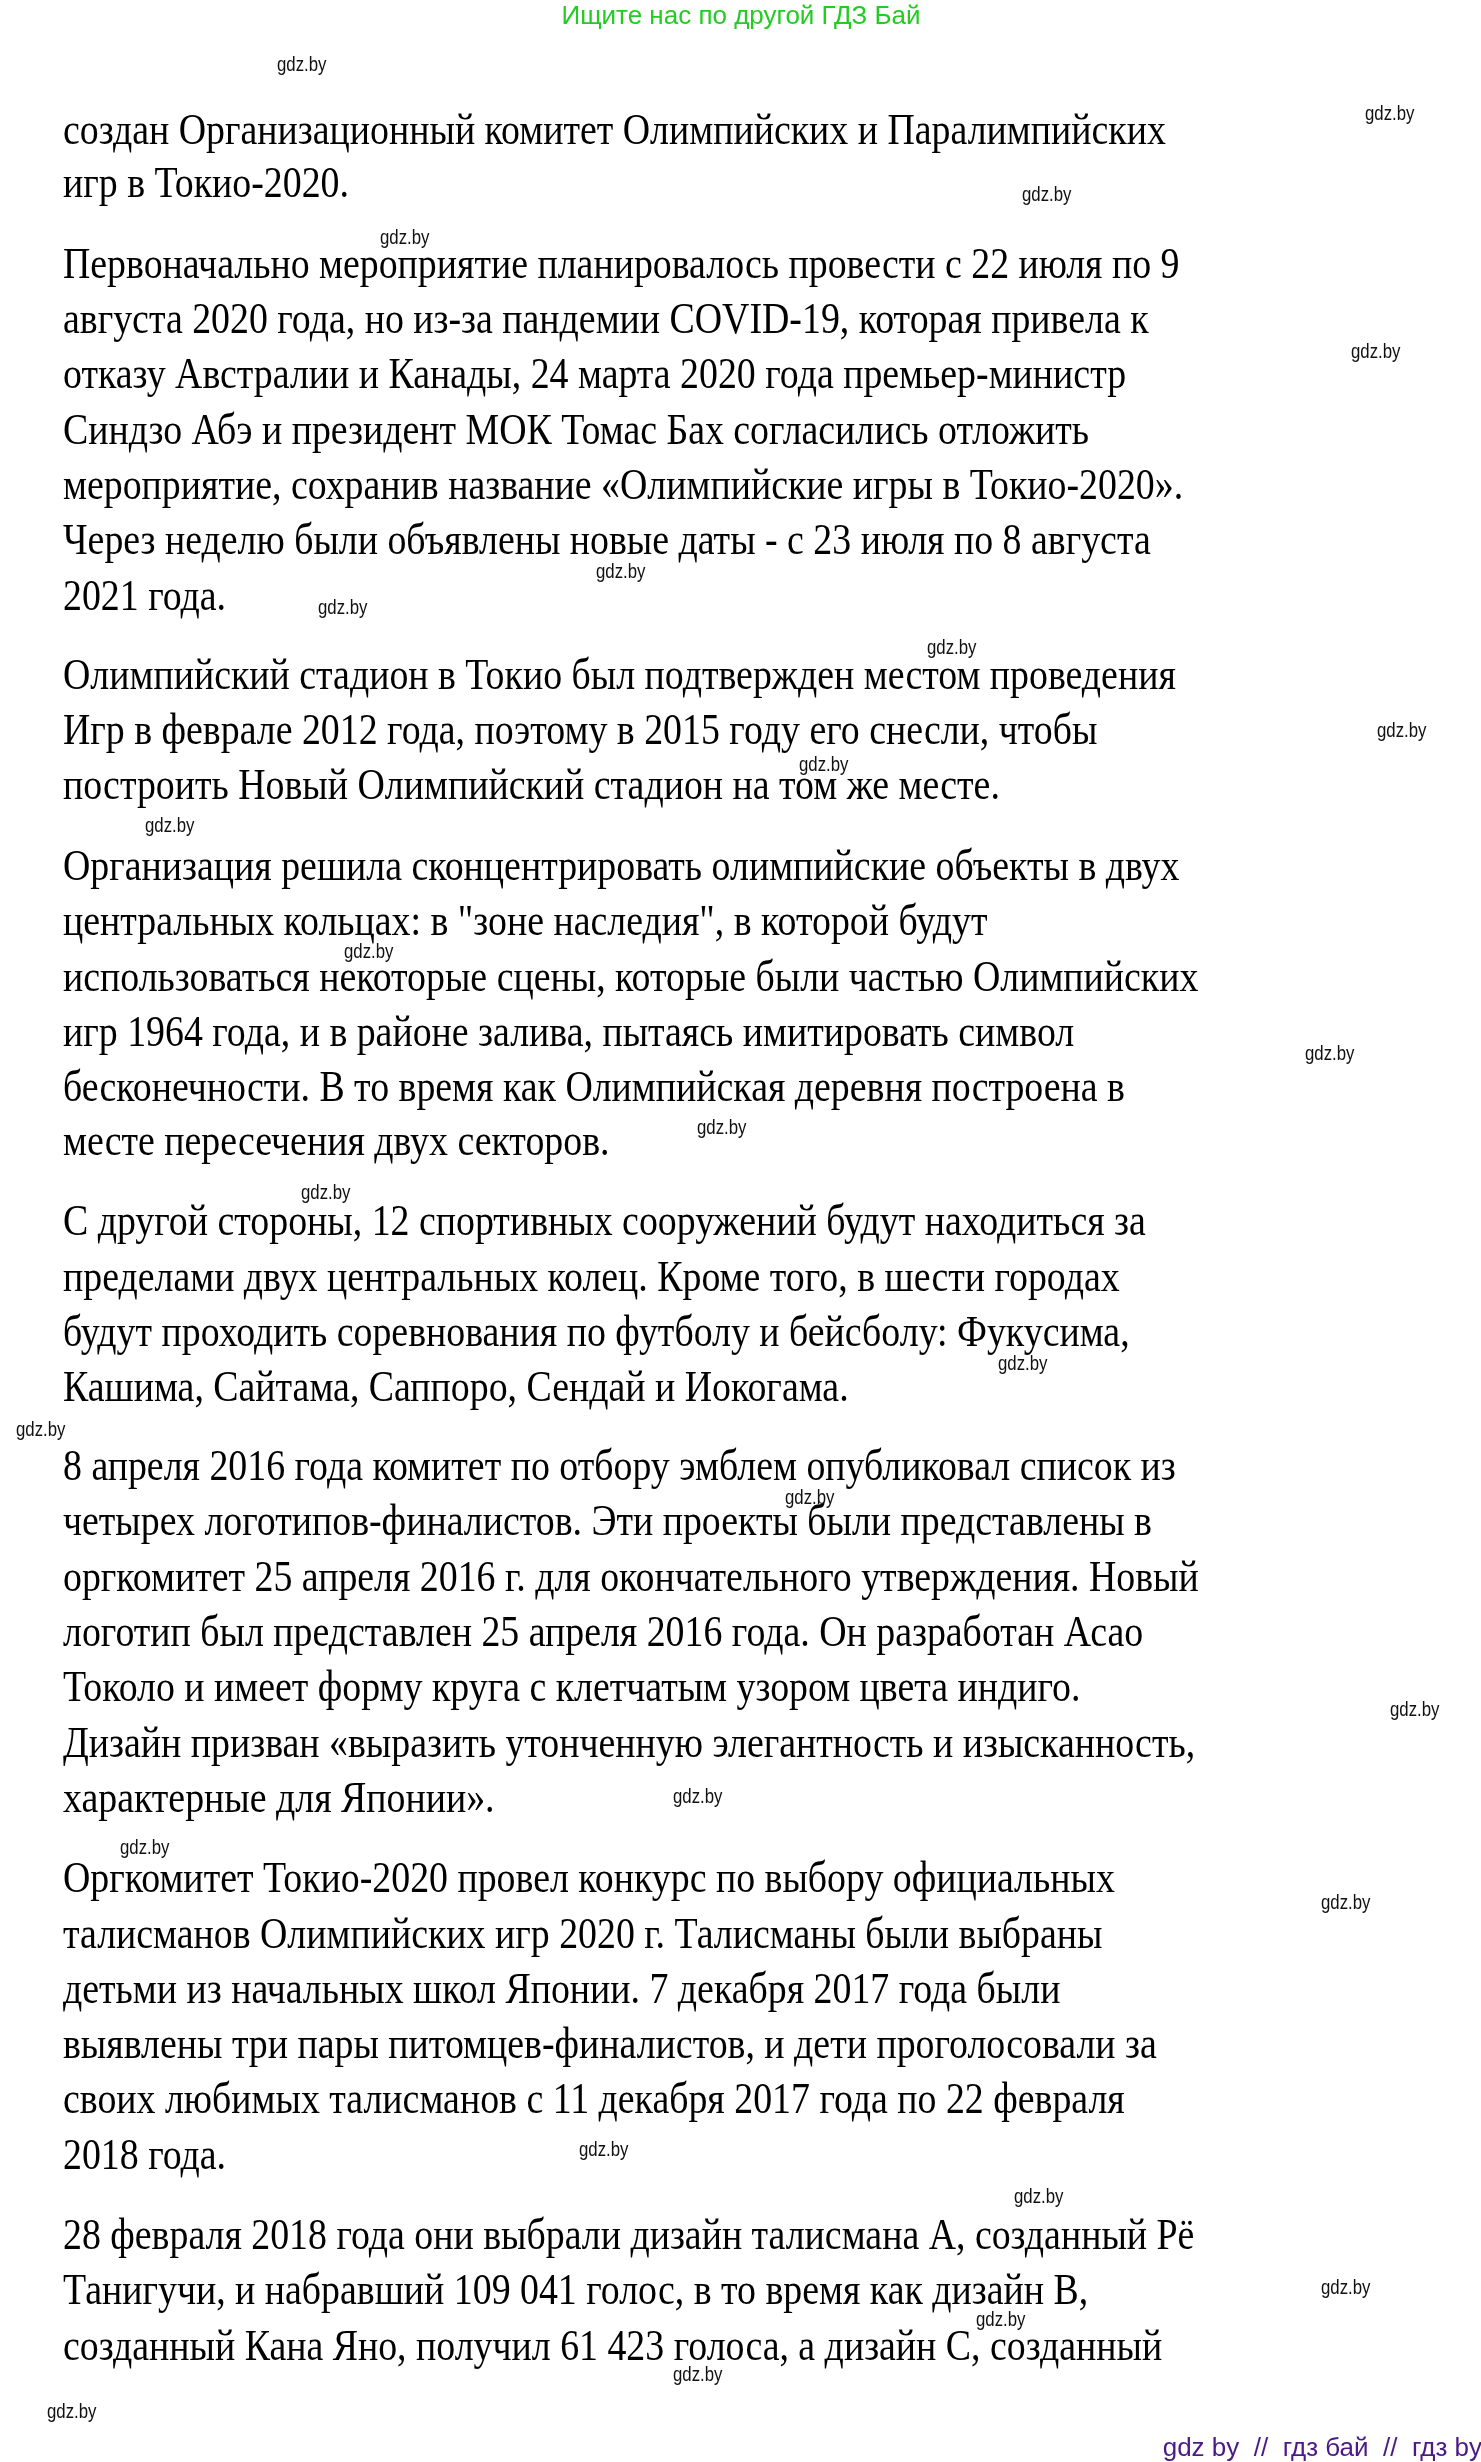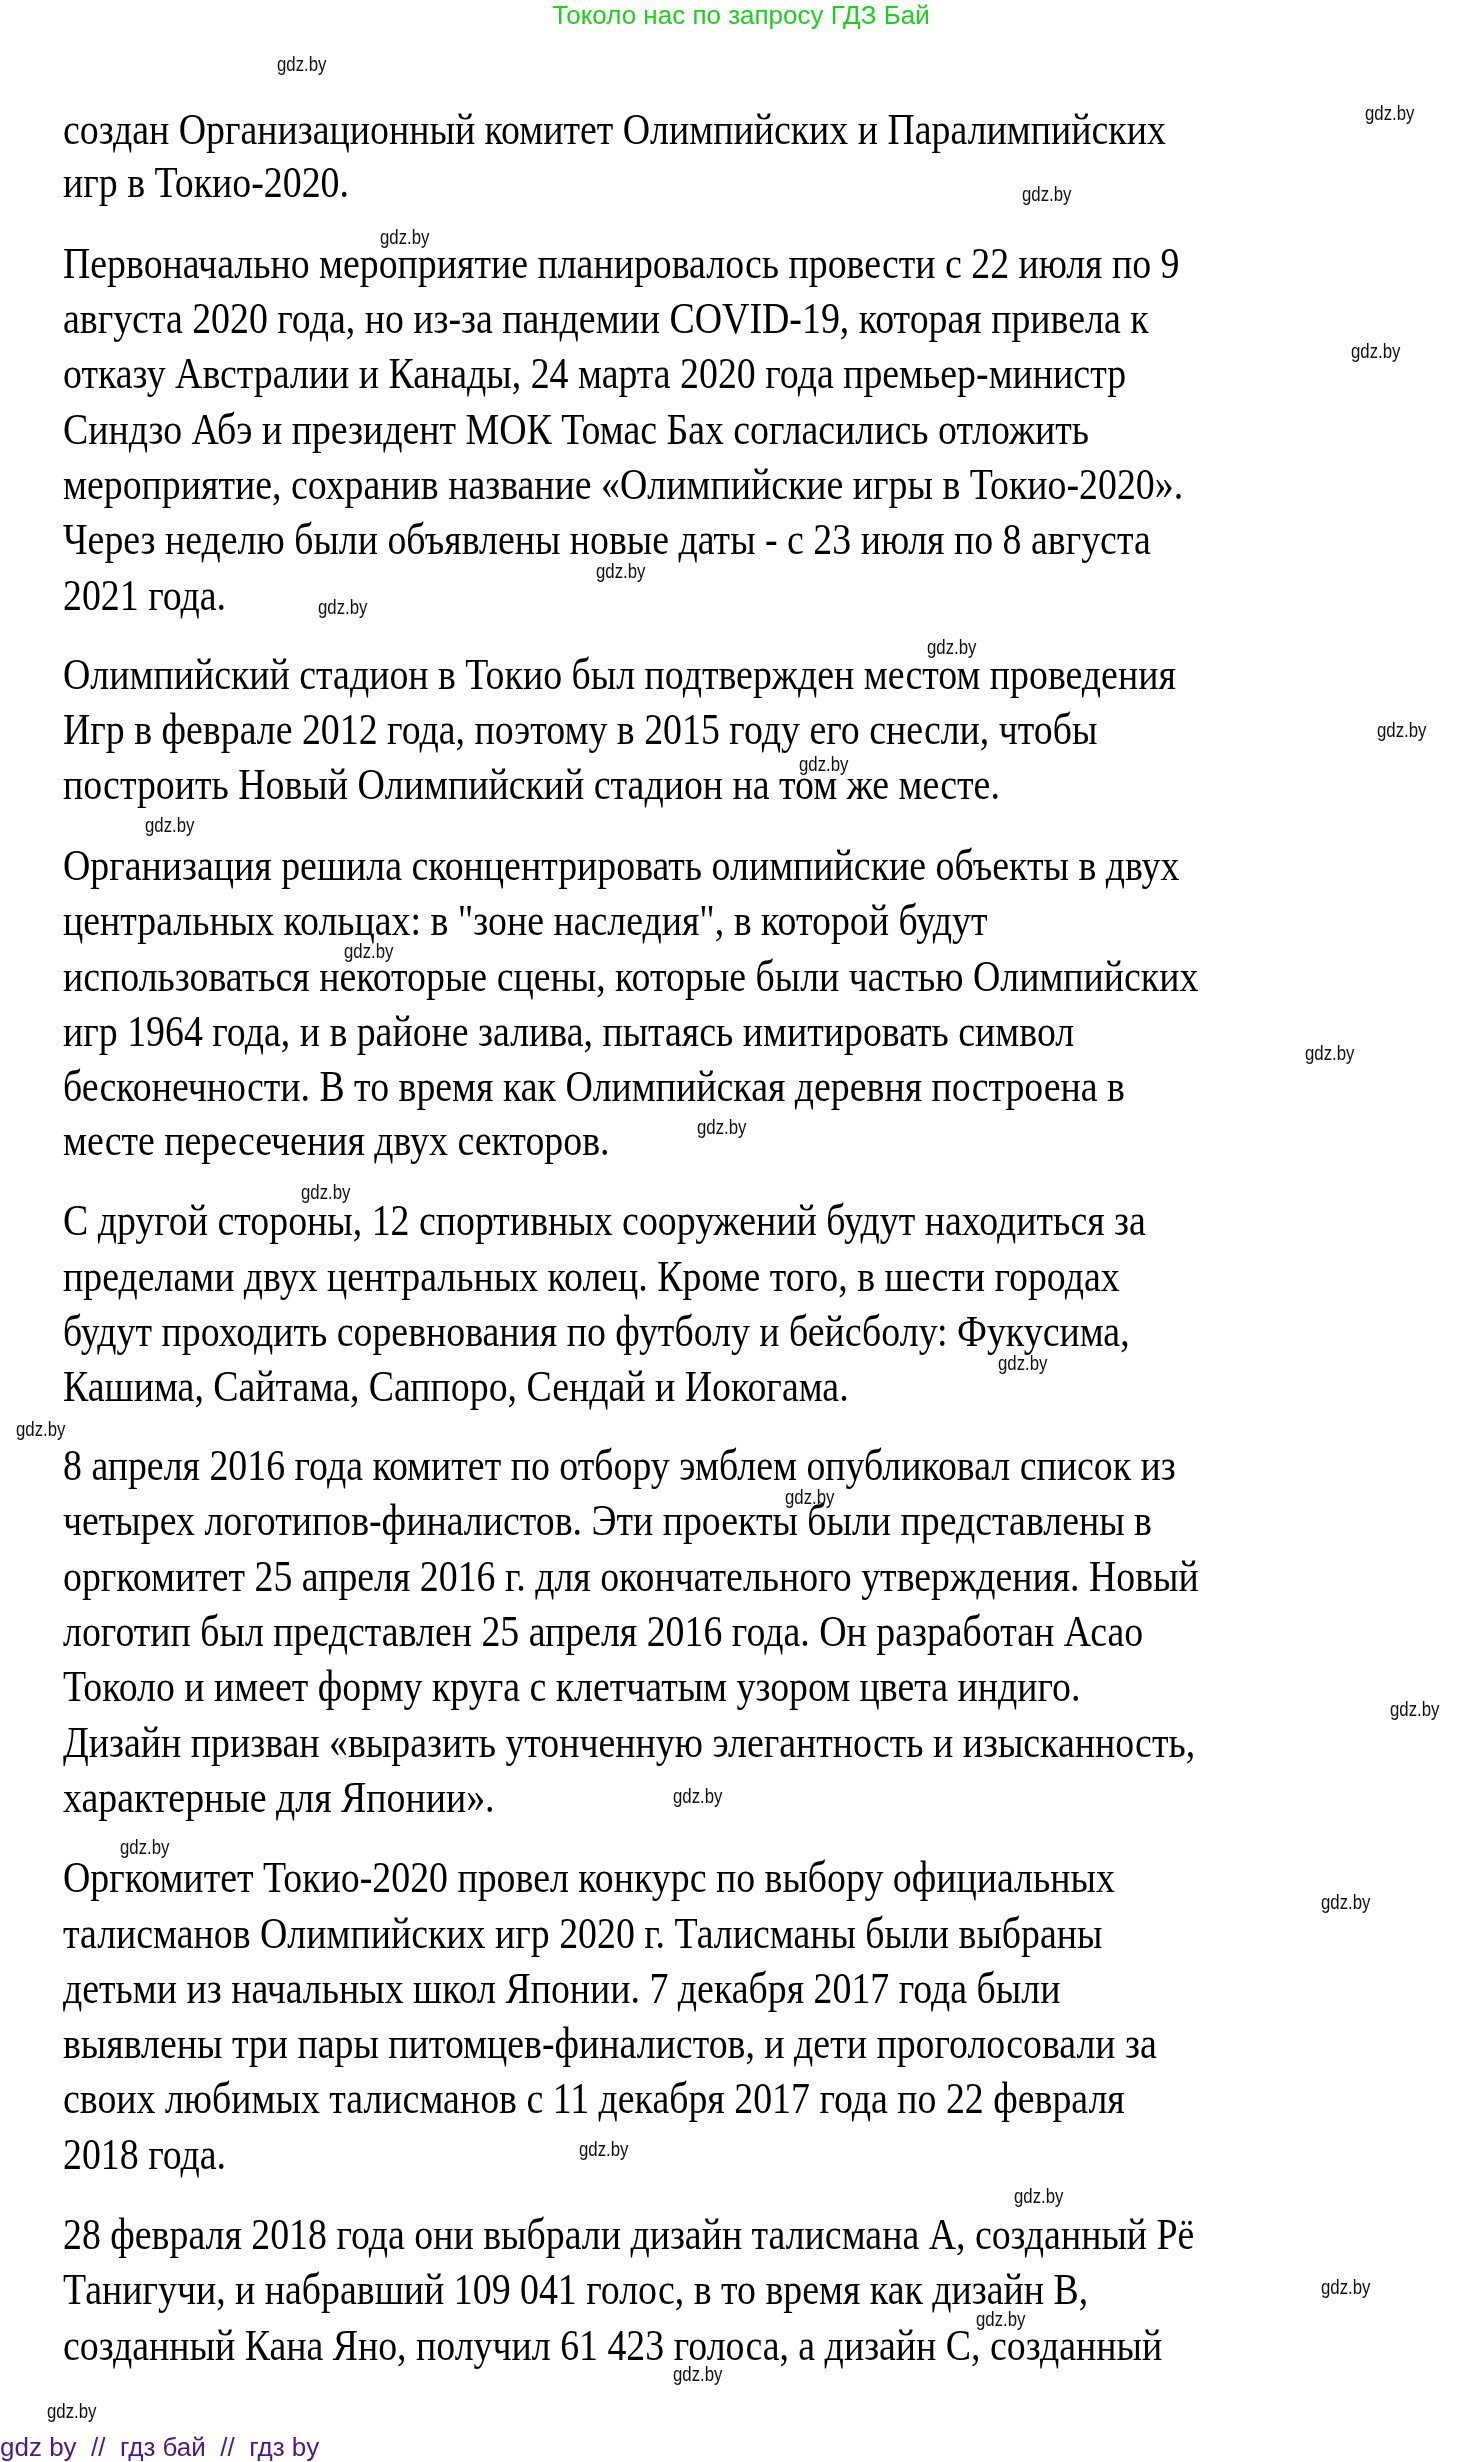--- a/index.html
+++ b/index.html
@@ -3,41 +3,41 @@
 <meta charset="utf-8">
 <style>
   html, body { margin:0; padding:0; background:#ffffff; }
   body { width:1482px; height:2462px; position:relative; overflow:hidden; }
   .header {
     position:absolute; left:0; top:0; width:1482px; text-align:center;
     font-family:"Liberation Sans", sans-serif; font-size:26px; line-height:30px;
     color:#22cc22;
   }
   .footer {
-    position:absolute; left:0; top:2432px; width:1482px; text-align:left;
+    position:absolute; left:0; top:2432px; width:1482px; text-align:right;
     font-family:"Liberation Sans", sans-serif; font-size:26px; line-height:30px;
     color:#4b1a86; white-space:pre;
   }
   .line {
     position:absolute; left:63px;
     font-family:"Liberation Serif", serif; font-size:44px; line-height:50px;
     color:#000; white-space:nowrap;
     transform-origin:0 0; transform:scaleX(0.86);
   }
   .wm {
     position:absolute;
     font-family:"Liberation Sans", sans-serif; font-size:21px; line-height:23px;
     color:#111; white-space:nowrap;
     transform-origin:0 0; transform:scaleX(0.8);
   }
 </style>
 </head>
 <body>
 
-<div class="header">Токоло нас по запросу ГДЗ Бай</div>
+<div class="header">Ищите нас по другой ГДЗ Бай</div>
 
 <div class="line" style="top:105px">создан Организационный комитет Олимпийских и Паралимпийских</div>
 <div class="line" style="top:158px">игр в Токио-2020.</div>
 
 <div class="line" style="top:239px">Первоначально мероприятие планировалось провести с 22 июля по 9</div>
 <div class="line" style="top:294px">августа 2020 года, но из-за пандемии COVID-19, которая привела к</div>
 <div class="line" style="top:349px">отказу Австралии и Канады, 24 марта 2020 года премьер-министр</div>
 <div class="line" style="top:405px">Синдзо Абэ и президент МОК Томас Бах согласились отложить</div>
 <div class="line" style="top:460px">мероприятие, сохранив название «Олимпийские игры в Токио-2020».</div>
 <div class="line" style="top:515px">Через неделю были объявлены новые даты - с 23 июля по 8 августа</div>

